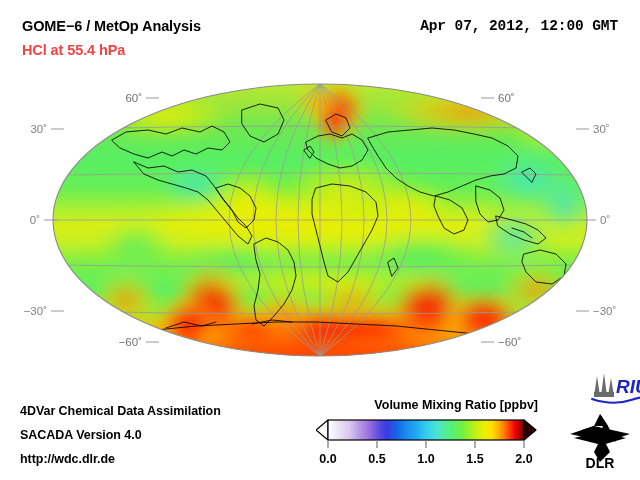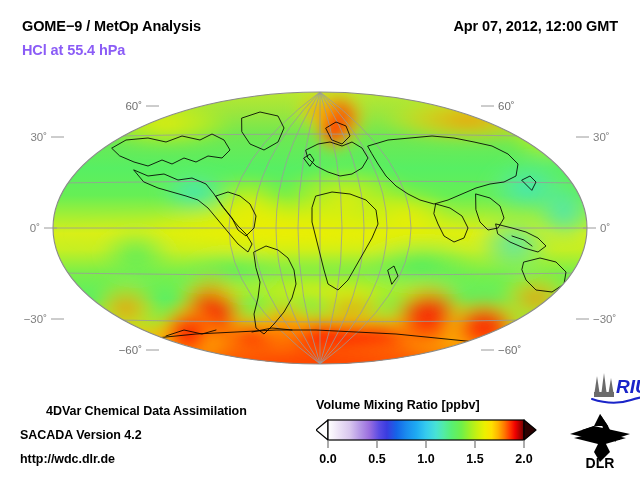--- a/index.html
+++ b/index.html
@@ -10,70 +10,70 @@
     -webkit-font-smoothing:antialiased;
   }
   .abs{position:absolute;}
 
   
   #header-title{
     left:22px;top:18px;font-size:14.5px;font-weight:bold;color:#000;
     letter-spacing:-0.1px;white-space:nowrap;
   }
   #header-subtitle{
-    left:22px;top:42px;font-size:14.5px;font-weight:bold;color:#8b5cf6;
+    left:22px;top:42px;font-size:14.5px;font-weight:bold;color:#ef4444;
     letter-spacing:-0.1px;white-space:nowrap;
   }
   #header-datetime{
     right:22px;top:18px;font-size:14.5px;font-weight:bold;color:#000;
-    letter-spacing:-0.1px;white-space:nowrap;text-align:right;
-  }
-
-  
-  #map-panel{left:16px;top:84px;width:608px;height:290px;}
+    letter-spacing:-0.1px;white-space:nowrap;text-align:right;font-family:Liberation Mono, monospace;
+  }
+
+  
+  #map-panel{left:16px;top:76px;width:608px;height:290px;}
   #map-svg{display:block;}
 
   .lat-label{
     font-size:11.5px;fill:#808080;
     font-family:"Liberation Sans",sans-serif;
   }
   .lat-label-inner{
     font-size:11.5px;fill:#707070;
     font-family:"Liberation Sans",sans-serif;
   }
 
   
   .footline{
     left:20px;font-size:12.5px;font-weight:bold;color:#000;
     white-space:nowrap;letter-spacing:-0.05px;
   }
-  #foot-line-0{top:404px;margin-left:26px;}
+  #foot-line-0{top:404px;}
   #foot-line-1{top:428px;}
   #foot-line-2{top:452px;}
 
   
   #colorbar-block{left:316px;top:398px;width:222px;height:70px;}
   #colorbar-title{
-    position:absolute;left:0;top:0;width:222px;text-align:left;
+    position:absolute;left:0;top:0;width:222px;text-align:right;
     font-size:12.5px;font-weight:bold;color:#000;white-space:nowrap;
   }
   #colorbar-svg{position:absolute;left:0;top:20px;}
   .cb-tick-label{
     font-size:12.5px;font-weight:bold;fill:#000;
     font-family:"Liberation Sans",sans-serif;
   }
 
   
   #riu-logo{left:589px;top:372px;width:76px;height:34px;}
   #dlr-logo{left:564px;top:412px;width:72px;height:58px;}
 </style>
 </head>
 <body>
 
-<div class="abs" id="header-title">GOME−9 / MetOp Analysis</div>
+<div class="abs" id="header-title">GOME−6 / MetOp Analysis</div>
 <div class="abs" id="header-subtitle">HCl at 55.4 hPa</div>
 <div class="abs" id="header-datetime">Apr 07, 2012, 12:00 GMT</div>
 
 <div class="abs" id="map-panel">
 <svg id="map-svg" width="608" height="290" viewBox="0 0 608 290" xmlns="http://www.w3.org/2000/svg">
   <defs>
 
     <clipPath id="globeClip">
       <ellipse cx="304" cy="144" rx="267" ry="136"></ellipse>
     </clipPath>
@@ -277,21 +277,21 @@
 
   <text class="lat-label" x="31" y="239" text-anchor="end">−30˚</text>
   <text class="lat-label" x="577" y="239" text-anchor="start">−30˚</text>
 
   <text class="lat-label-inner" x="126" y="270" text-anchor="end">−60˚</text>
   <text class="lat-label-inner" x="482" y="270" text-anchor="start">−60˚</text>
 </svg>
 </div>
 
 <div class="abs footline" id="foot-line-0">4DVar Chemical Data Assimilation</div>
-<div class="abs footline" id="foot-line-1">SACADA Version 4.2</div>
+<div class="abs footline" id="foot-line-1">SACADA Version 4.0</div>
 <div class="abs footline" id="foot-line-2">http://wdc.dlr.de</div>
 
 <div class="abs" id="colorbar-block">
   <div id="colorbar-title">Volume Mixing Ratio [ppbv]</div>
 
   <svg id="colorbar-svg" width="222" height="50" viewBox="0 0 222 50" xmlns="http://www.w3.org/2000/svg">
     <defs>
       <linearGradient id="cbGrad" x1="0" y1="0" x2="1" y2="0">
         <stop offset="0.000" stop-color="#ffffff"></stop>
         <stop offset="0.055" stop-color="#ece2f6"></stop>

